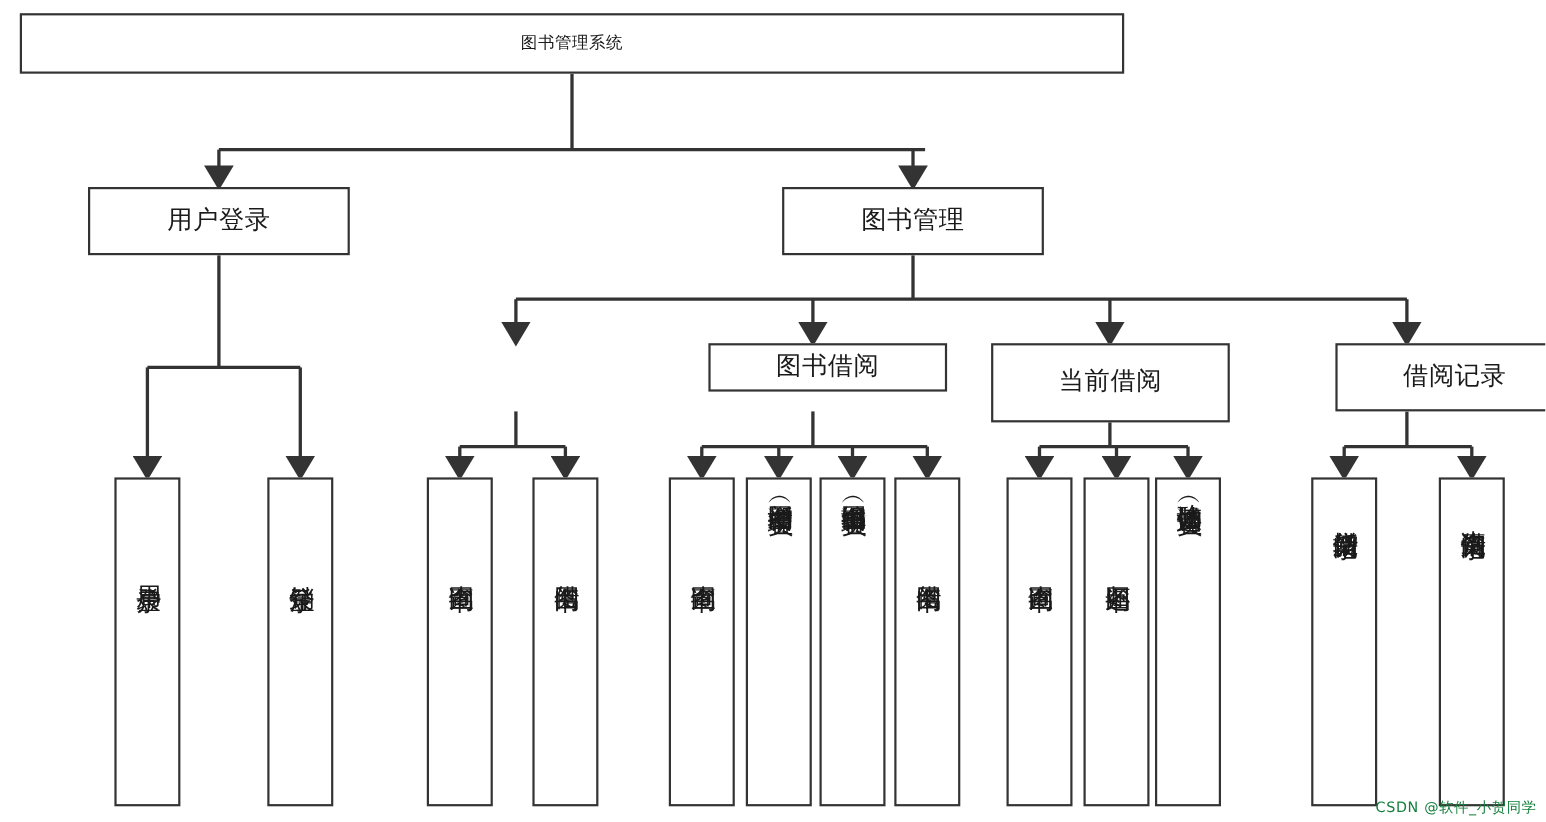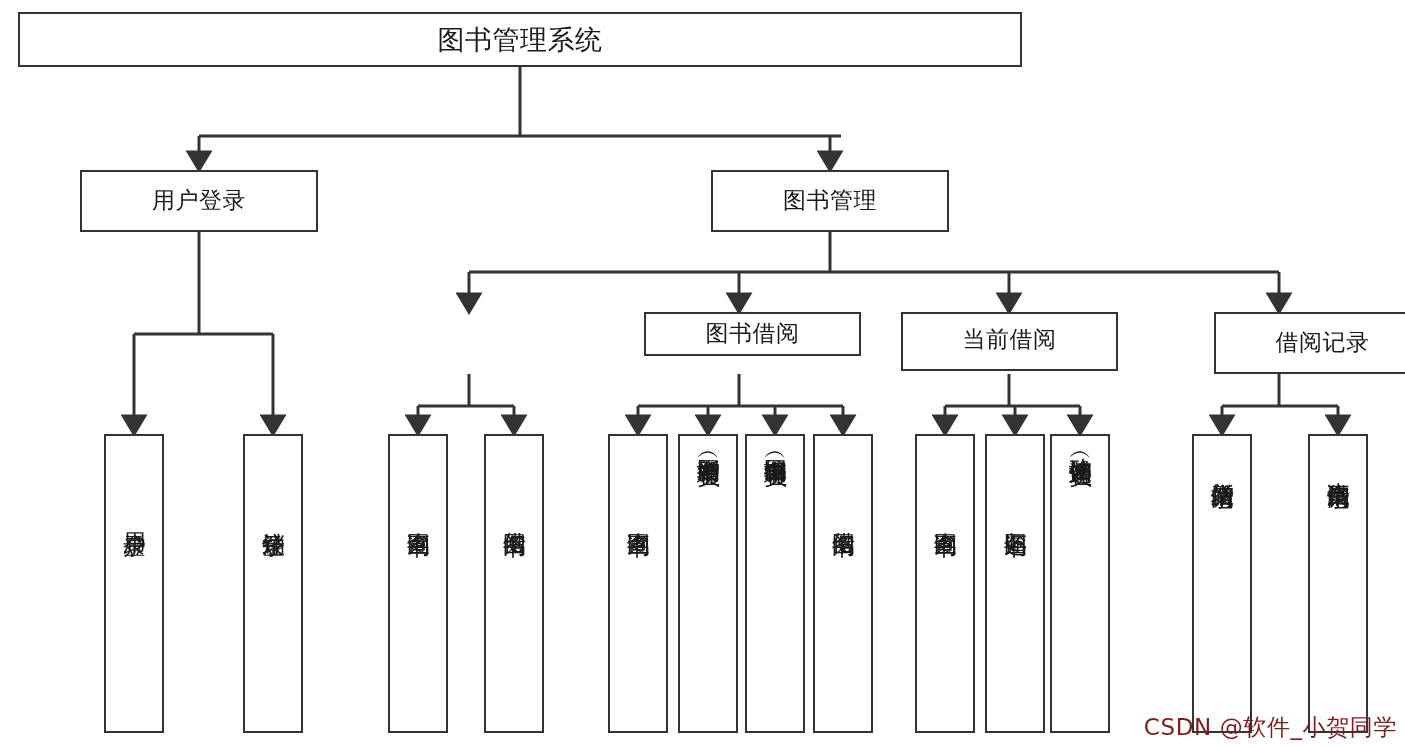--- a/index.html
+++ b/index.html
@@ -41,21 +41,21 @@
     display: block;
     text-align: center;
     line-height: 1.18;
     white-space: nowrap;
   }
   .node.horizontal .node-label {
     font-size: 23px;
     letter-spacing: 0.5px;
   }
   .node.root .node-label {
-    font-size: 27px;
+    font-size: 15px;
   }
   .node.vertical {
     align-items: flex-start;
     justify-content: center;
     padding-top: 8px;
   }
   .node.vertical .node-label {
     writing-mode: vertical-rl;
     text-orientation: upright;
     font-size: 23px;
@@ -64,22 +64,22 @@
     white-space: pre;
     transform: none;
   }
   .node.vertical.tall-text {
     align-items: flex-start;
   }
   #watermark {
     position: absolute;
     right: 8px;
     bottom: 4px;
-    font-size: 23px;
-    color: #7f1d1d;
+    font-size: 13px;
+    color: #15803d;
     letter-spacing: 0.6px;
     z-index: 5;
     white-space: nowrap;
     font-family: "DejaVu Sans", "Liberation Sans", sans-serif;
   }
 </style>
 </head>
 <body>
 
 <div id="diagram-root">
@@ -141,21 +141,21 @@
   <div class="node horizontal" style="left:80px; top:170px; width:238px; height:62px;">
     <span class="node-label">用户登录</span>
   </div>
   <div class="node horizontal" style="left:711px; top:170px; width:238px; height:62px;align-items:center;">
     <span class="node-label">图书管理</span>
   </div>
 
   <div class="node horizontal" style="left:644px; top:312px; width:217px; height:44px;">
     <span class="node-label">图书借阅</span>
   </div>
-  <div class="node horizontal" style="left:901px; top:312px; width:217px; height:59px;font-family:Liberation Mono, monospace;">
+  <div class="node horizontal" style="left:901px; top:312px; width:217px; height:72px;">
     <span class="node-label">当前借阅</span>
   </div>
   <div class="node horizontal" style="left:1214px; top:312px; width:217px; height:62px;">
     <span class="node-label">借阅记录</span>
   </div>
 
   <div class="node vertical" style="left:104px; top:434px; width:60px; height:299px; padding-top:78px;">
     <span class="node-label">用户登录</span>
   </div>
   <div class="node vertical" style="left:243px; top:434px; width:60px; height:299px; padding-top:78px;">

